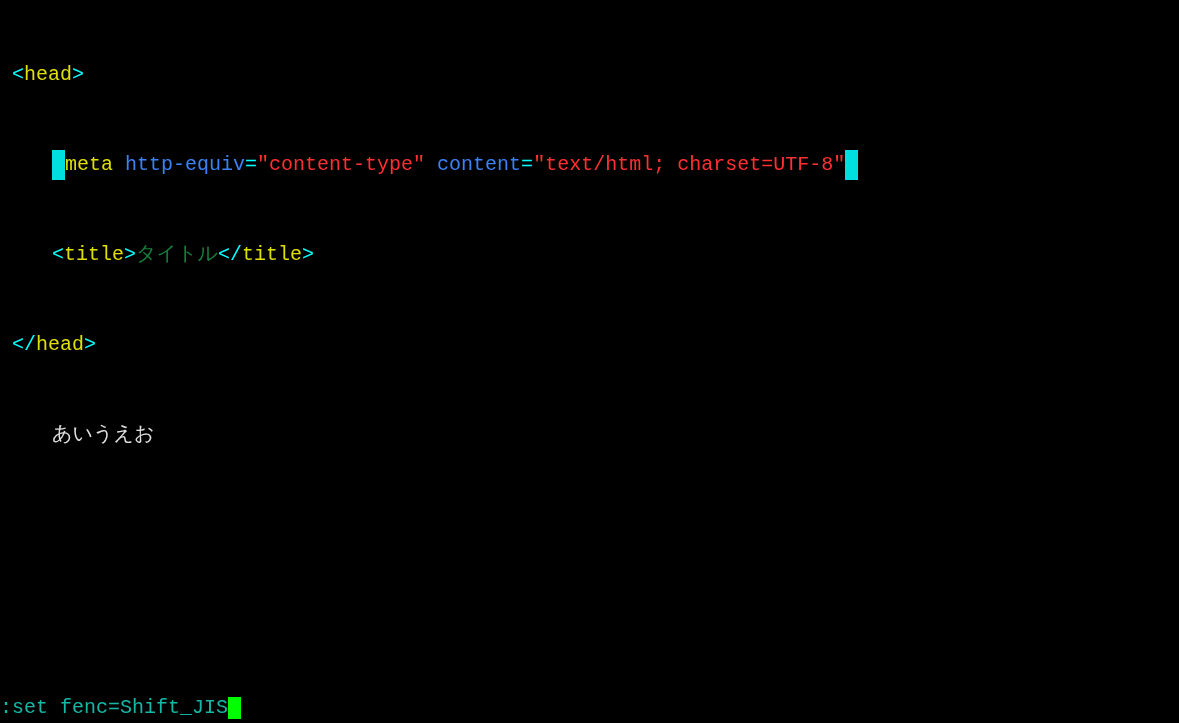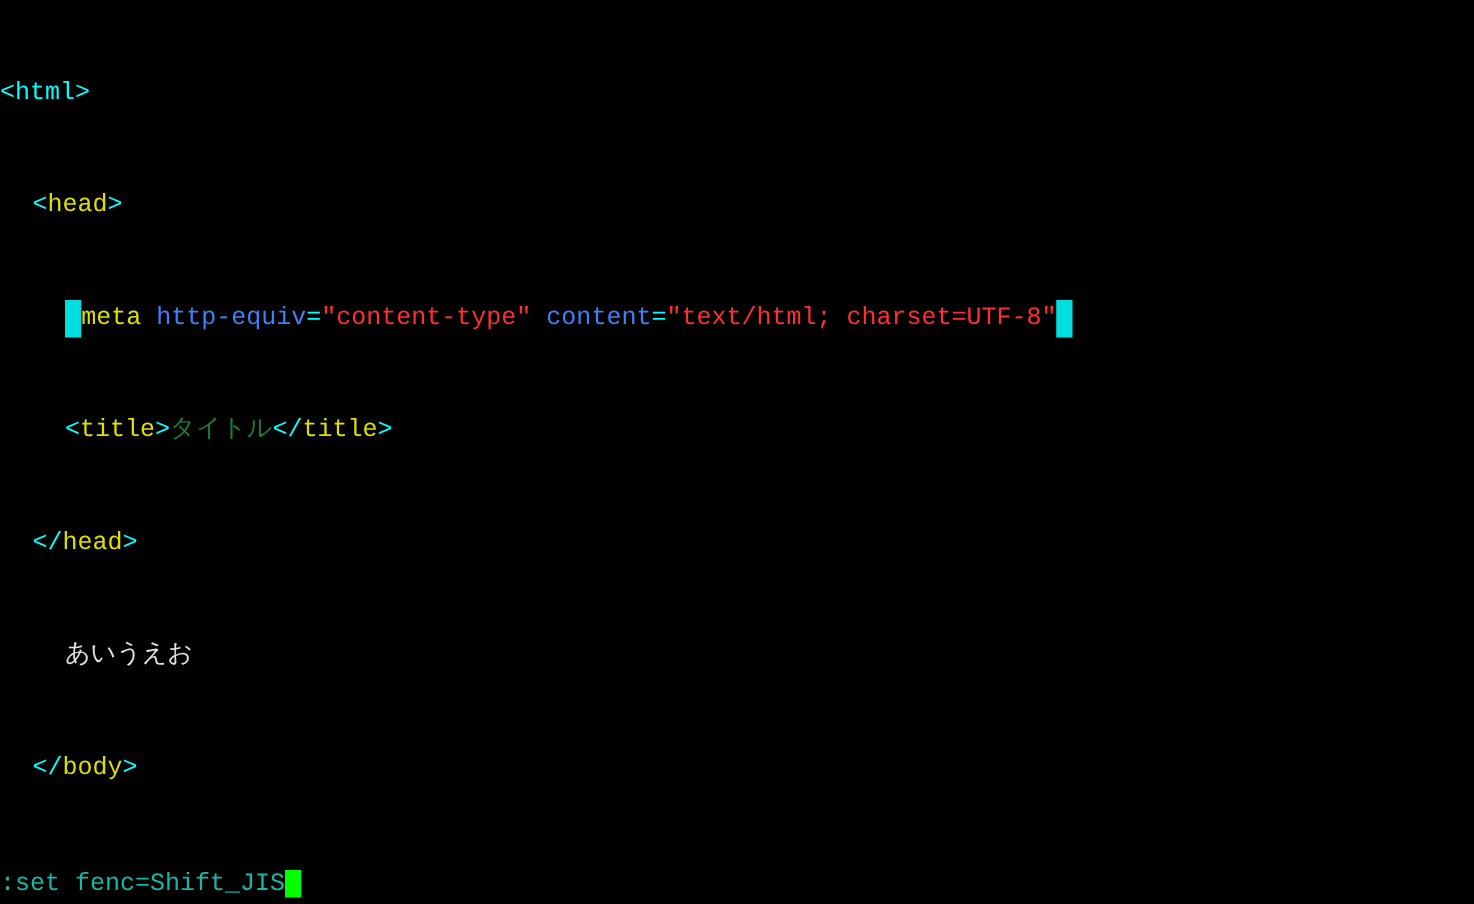--- a/index.html
+++ b/index.html
@@ -46,34 +46,32 @@
       line-height: 30px;
       color: #14b8a6;
     }
     .cursor {
       background-color: #00ff00;
       display: inline-block;
       width: 13px;
       height: 22px;
       vertical-align: middle;
     }
-    .indent1 { padding-left: 26px; }
+    .indent1 { padding-left: 12px; }
     .indent2 { padding-left: 52px; }
   </style>
 </head>
 <body>
 
 <div class="editor">
-  <div class="line"><span class="cyan">&lt;</span><span class="cyan">html</span><span class="cyan">&gt;</span></div>
   <div class="line indent1"><span class="cyan">&lt;</span><span class="yellow">head</span><span class="cyan">&gt;</span></div>
   <div class="line indent2"><span class="bg-cyan">&nbsp;</span><span class="yellow">meta</span><span class="green"> http-equiv</span><span class="cyan">=</span><span class="red">"content-type"</span><span class="green"> content</span><span class="cyan">=</span><span class="red">"text/html; charset=UTF-8"</span><span class="bg-cyan">&nbsp;</span></div>
   <div class="line indent2"><span class="cyan">&lt;</span><span class="yellow">title</span><span class="cyan">&gt;</span><span class="magenta">タイトル</span><span class="cyan">&lt;/</span><span class="yellow">title</span><span class="cyan">&gt;</span></div>
   <div class="line indent1"><span class="cyan">&lt;/</span><span class="yellow">head</span><span class="cyan">&gt;</span></div>
   <div class="line indent2"><span class="white">あいうえお</span></div>
-  <div class="line indent1"><span class="cyan">&lt;/</span><span class="yellow">body</span><span class="cyan">&gt;</span></div>
   
   
   
   
   
   
   
   
   
   

